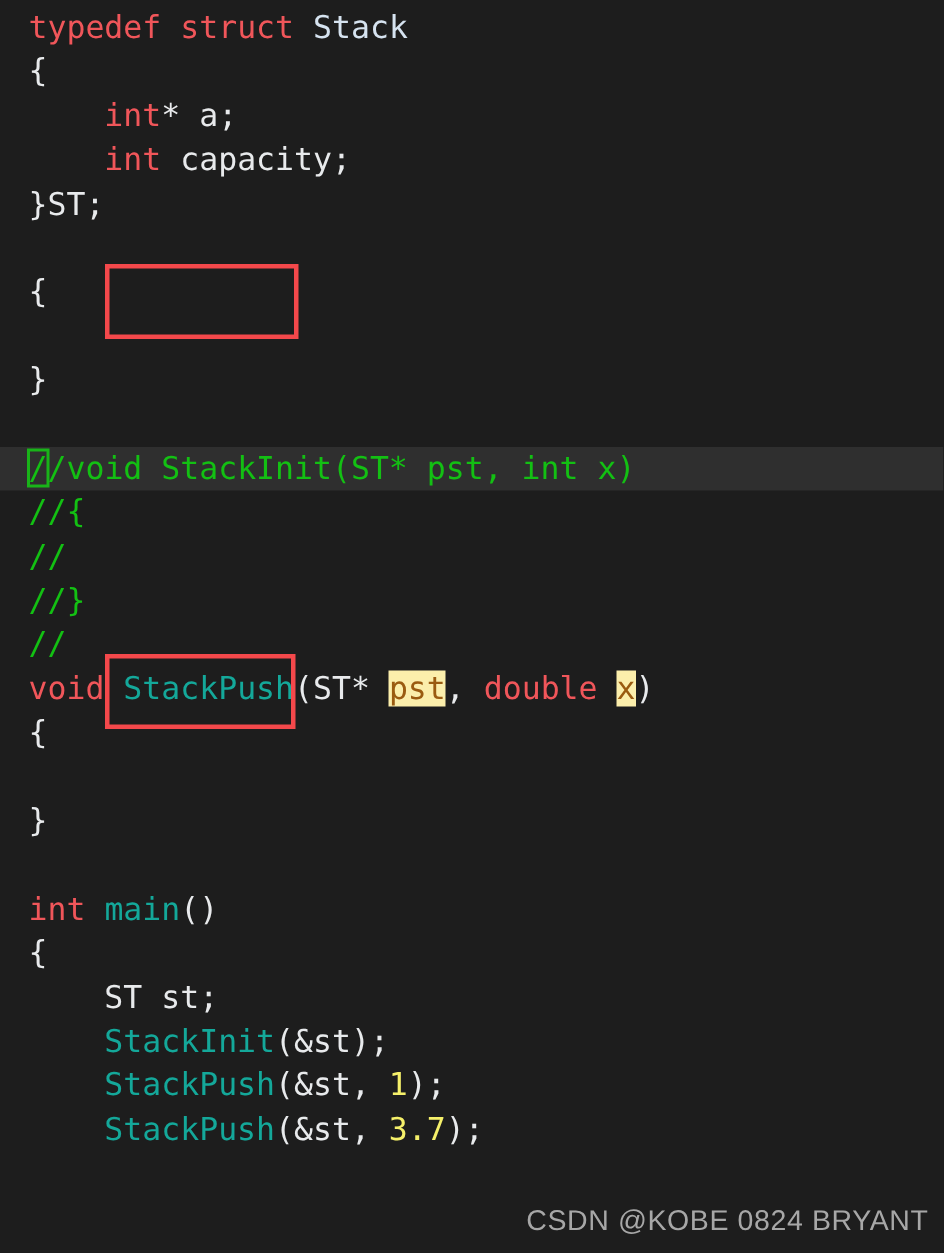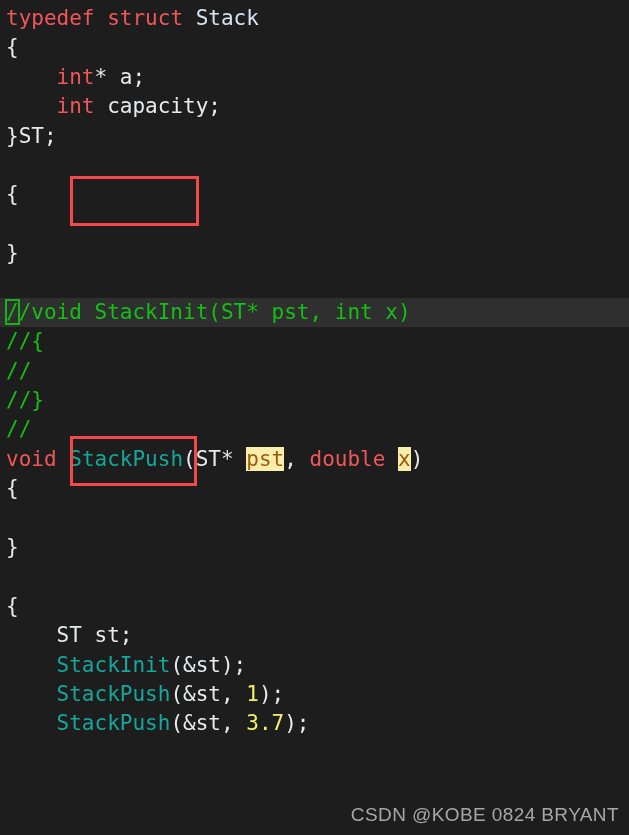--- a/index.html
+++ b/index.html
@@ -29,21 +29,21 @@
     padding-top: 4px;
     box-sizing: border-box;
   }
 
   .line {
     position: relative;
     height: 29.4px;
     line-height: 29.4px;
     font-size: 21px;
     white-space: pre;
-    padding-left: 6px;
+    padding-left: 19px;
     box-sizing: border-box;
     letter-spacing: 0px;
     color: #d8dee9;
   }
 
   .line.active {
     background: #2f2f2f;
   }
 
   
@@ -109,20 +109,21 @@
       <div class="line active"><span class="cmt brkt">/</span><span class="cmt">/void StackInit(ST* pst, int x)</span></div>
       <div class="line"><span class="cmt">//{</span></div>
       <div class="line"><span class="cmt">//</span></div>
       <div class="line"><span class="cmt">//}</span></div>
       <div class="line"><span class="cmt">//</span></div>
       <div class="line"><span class="kw">void</span><span class="plain"> </span><span class="fn">StackPush</span><span class="punct">(</span><span class="plain">ST* </span><span class="hl-param">pst</span><span class="plain">, </span><span class="kw">double</span><span class="plain"> </span><span class="hl-param">x</span><span class="punct">)</span></div>
       <div class="line"><span class="punct">{</span></div>
       <div class="line">&nbsp;</div>
       <div class="line"><span class="punct">}</span></div>
       <div class="line">&nbsp;</div>
+      <div class="line"><span class="kw">int</span><span class="plain"> </span><span class="fn">main</span><span class="punct">()</span></div>
       <div class="line"><span class="punct">{</span></div>
       <div class="line"><span class="plain">    ST st;</span></div>
       <div class="line"><span class="plain">    </span><span class="fn">StackInit</span><span class="plain">(&amp;st);</span></div>
       <div class="line"><span class="plain">    </span><span class="fn">StackPush</span><span class="plain">(&amp;st, </span><span class="num">1</span><span class="plain">);</span></div>
       <div class="line"><span class="plain">    </span><span class="fn">StackPush</span><span class="plain">(&amp;st, </span><span class="num">3.7</span><span class="plain">);</span></div>
       <div class="line">&nbsp;</div>
     </div>
 
   <div class="redbox" id="redbox-init"></div>
 

